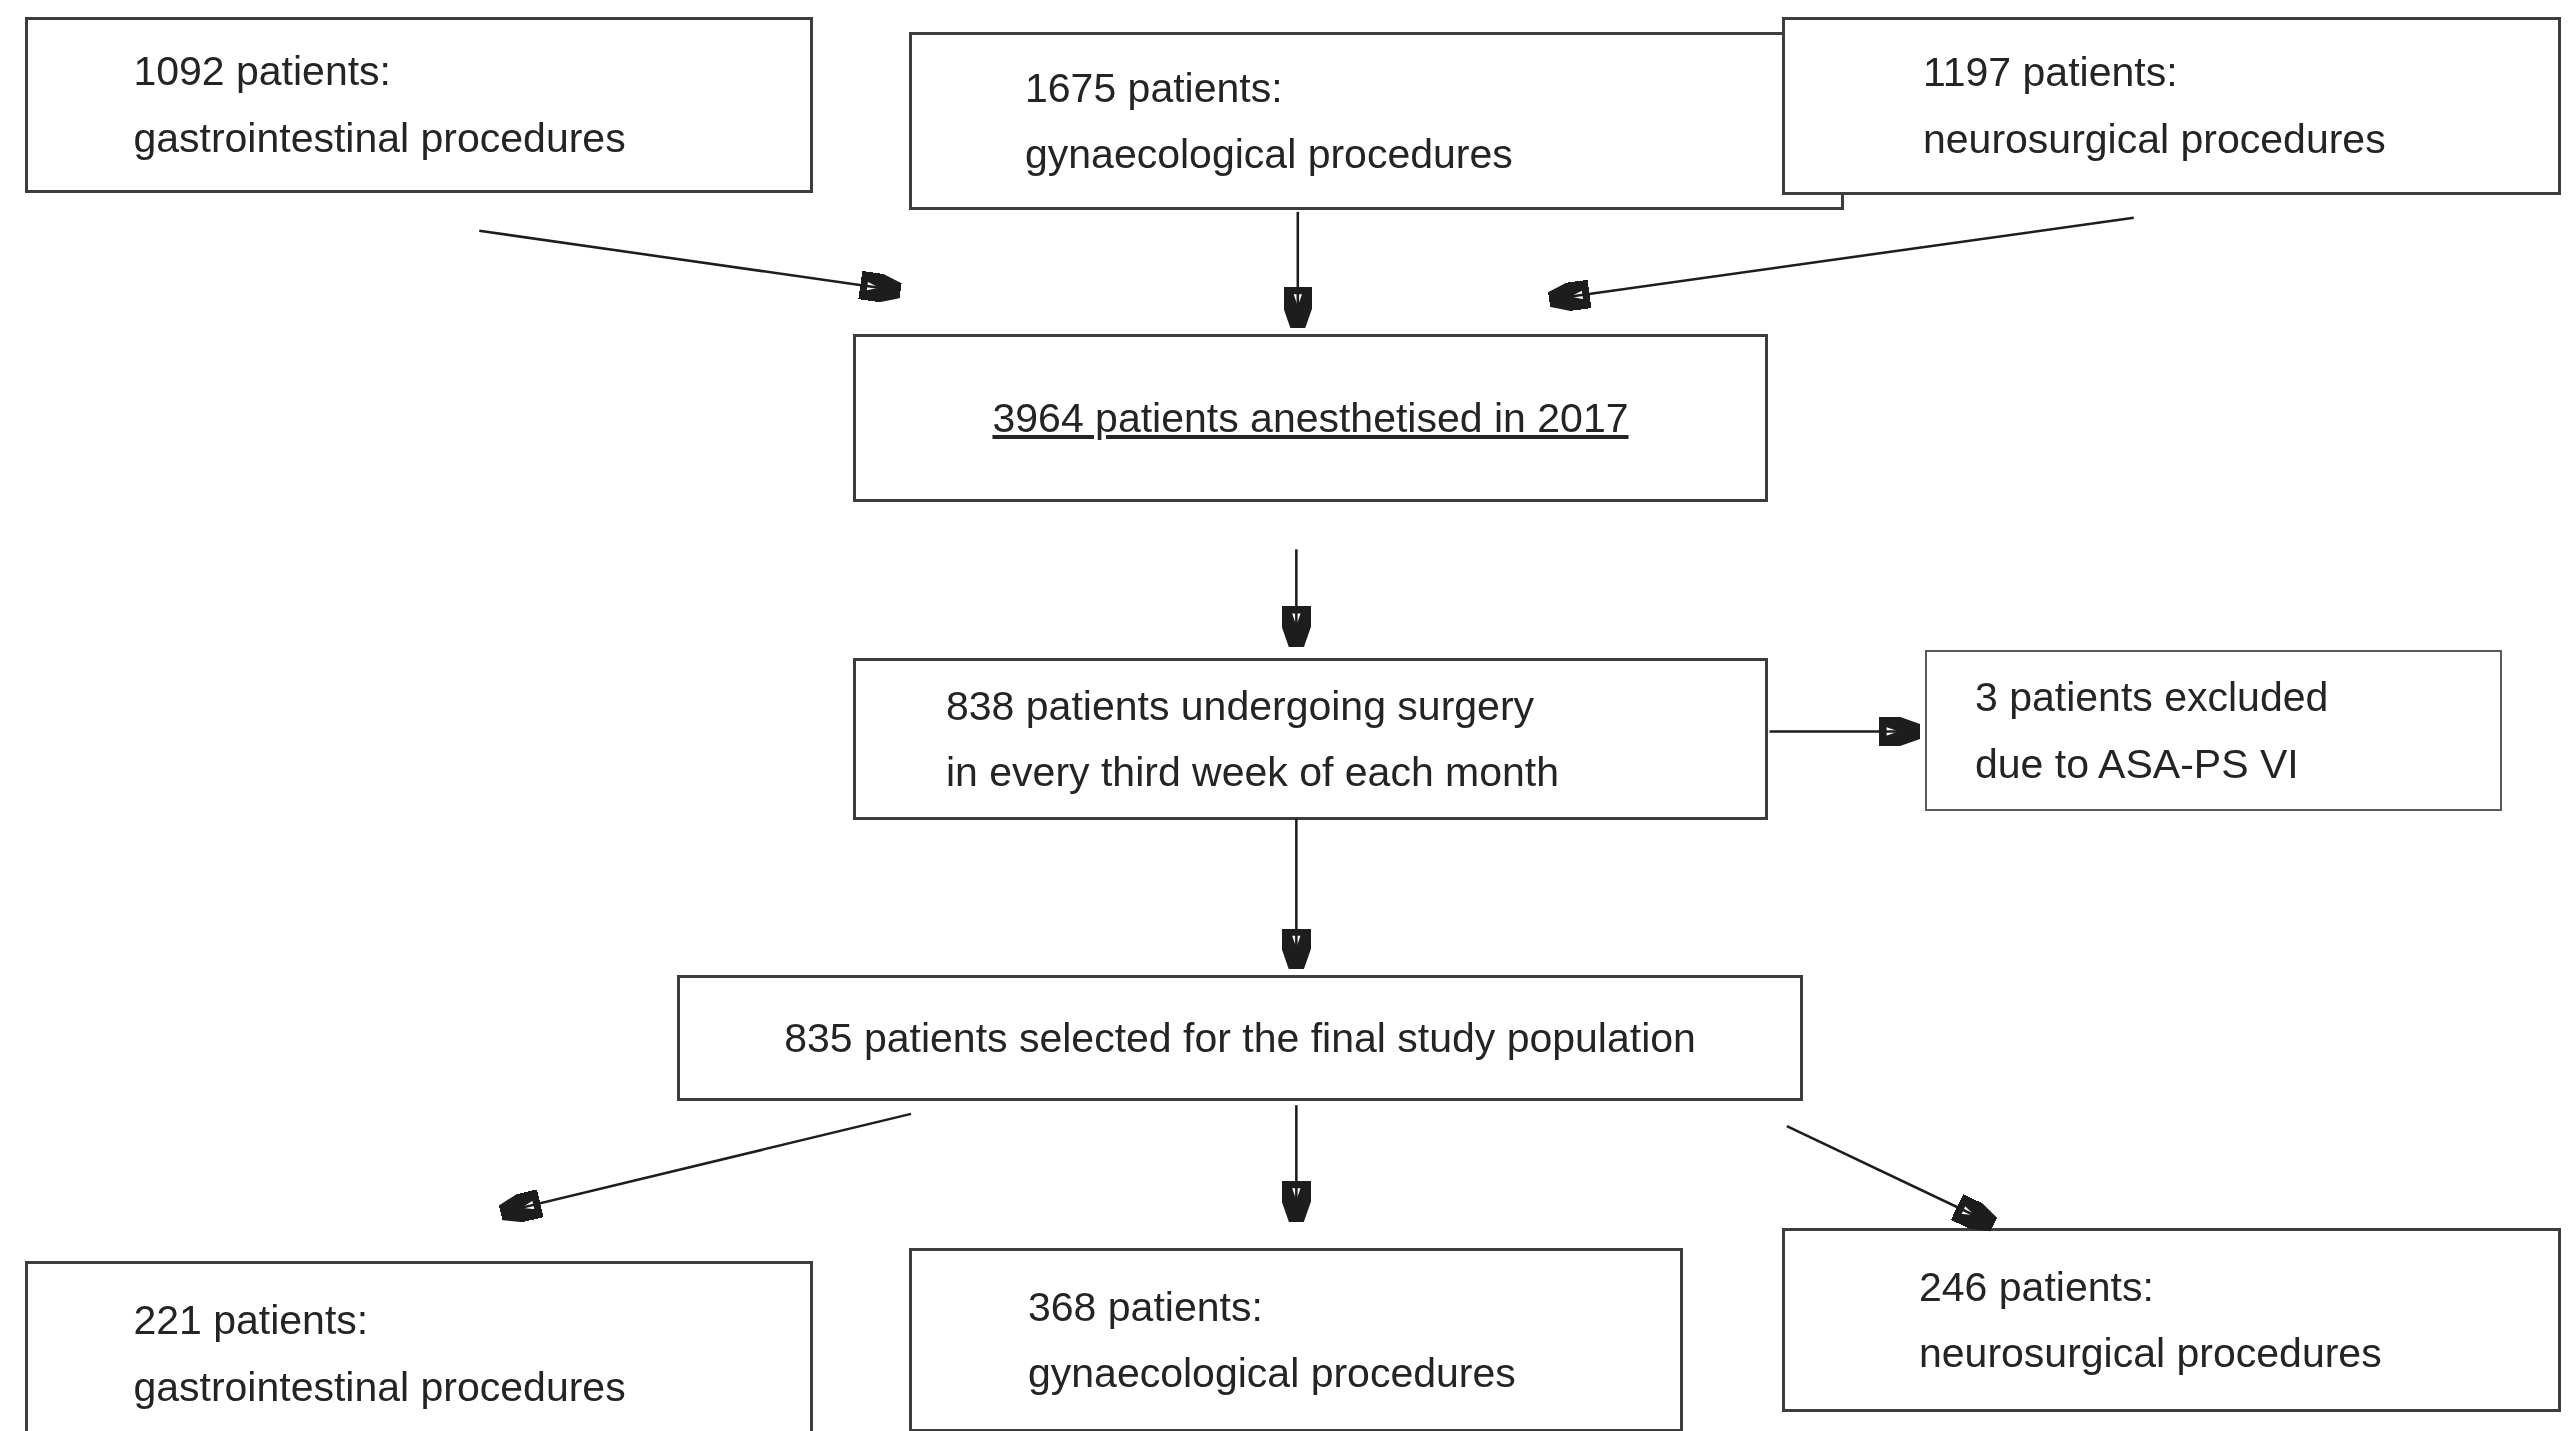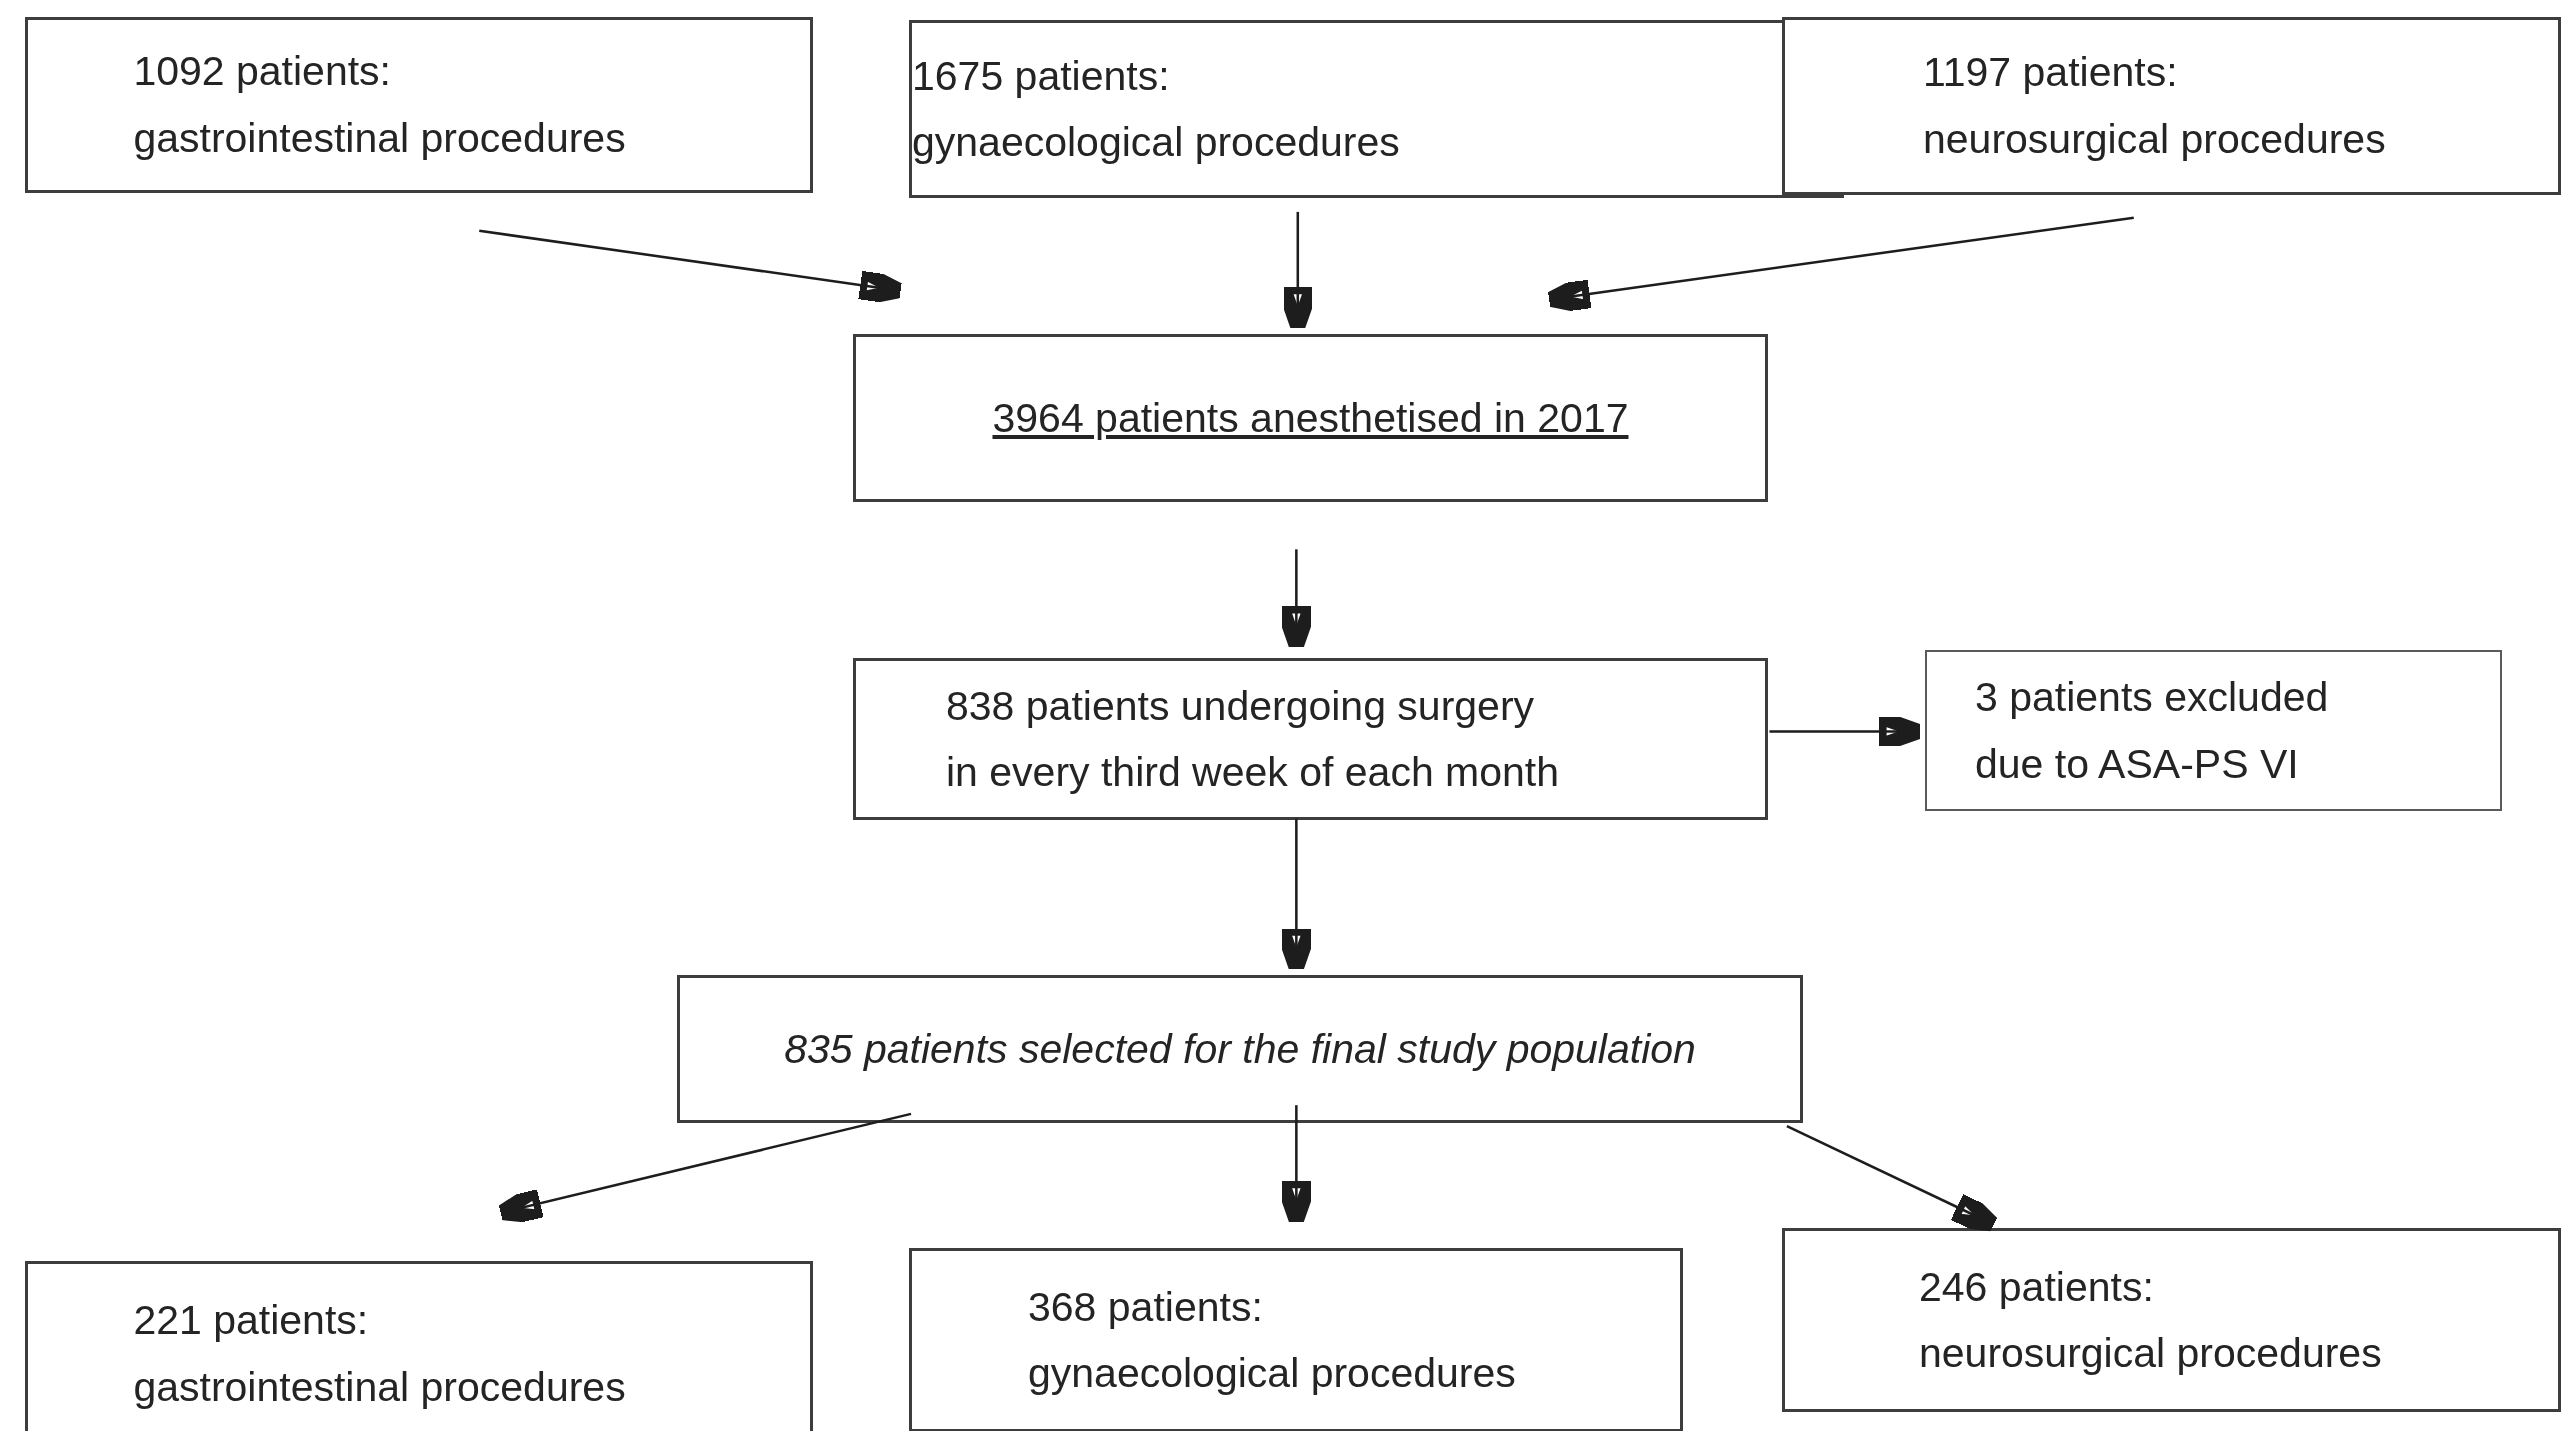--- a/index.html
+++ b/index.html
@@ -26,27 +26,27 @@
     justify-content: center;
     font-size: 41px;
     line-height: 1.62;
     white-space: nowrap;
   }
   .box .line { display: block; }
   .align-center { align-items: center; text-align: center; }
 
   
   #b-top-left   { left: 25.4px;   top: 16.7px;  width: 788px; height: 176px; padding-left: 105px; }
-  #b-top-mid    { left: 909px; top: 20px;  width: 935px; height: 178px; }
+  #b-top-mid    { left: 909px; top: 32px;  width: 935px; height: 178px; padding-left: 113px; }
   #b-top-right  { left: 1782px; top: 16.7px;  width: 779px; height: 178px; padding-left: 138px; }
   
   #b-anesth     { left: 853px; top: 334px; width: 915px; height: 168px; text-decoration: underline; }
   #b-838        { left: 853px; top: 658px; width: 915px; height: 162px; padding-left: 90px; }
   #b-excl       { left: 1925px; top: 650px; width: 577px;  height: 161px; padding-left: 48px; border-width: 2.9px; border-color: #5a5a5a; }
-  #b-835        { left: 677px;  top: 975px; width: 1126px; height: 148px; font-style: italic; }
+  #b-835        { left: 677px;  top: 975px; width: 1126px; height: 126px; }
   
   #b-bot-left   { left: 25.4px;   top: 1227px; width: 788px; height: 185px; padding-left: 105px; margin-top: 34px; }
   #b-bot-mid    { left: 909px; top: 1229px; width: 774px; height: 184px; padding-left: 116px; margin-top: 19px; }
   #b-bot-right  { left: 1782px; top: 1228px; width: 779px; height: 184px; padding-left: 134px; }
 
   #arrow-layer {
     position: absolute;
     left: 0; top: 0;
     width: 2576px;
     height: 1431px;

